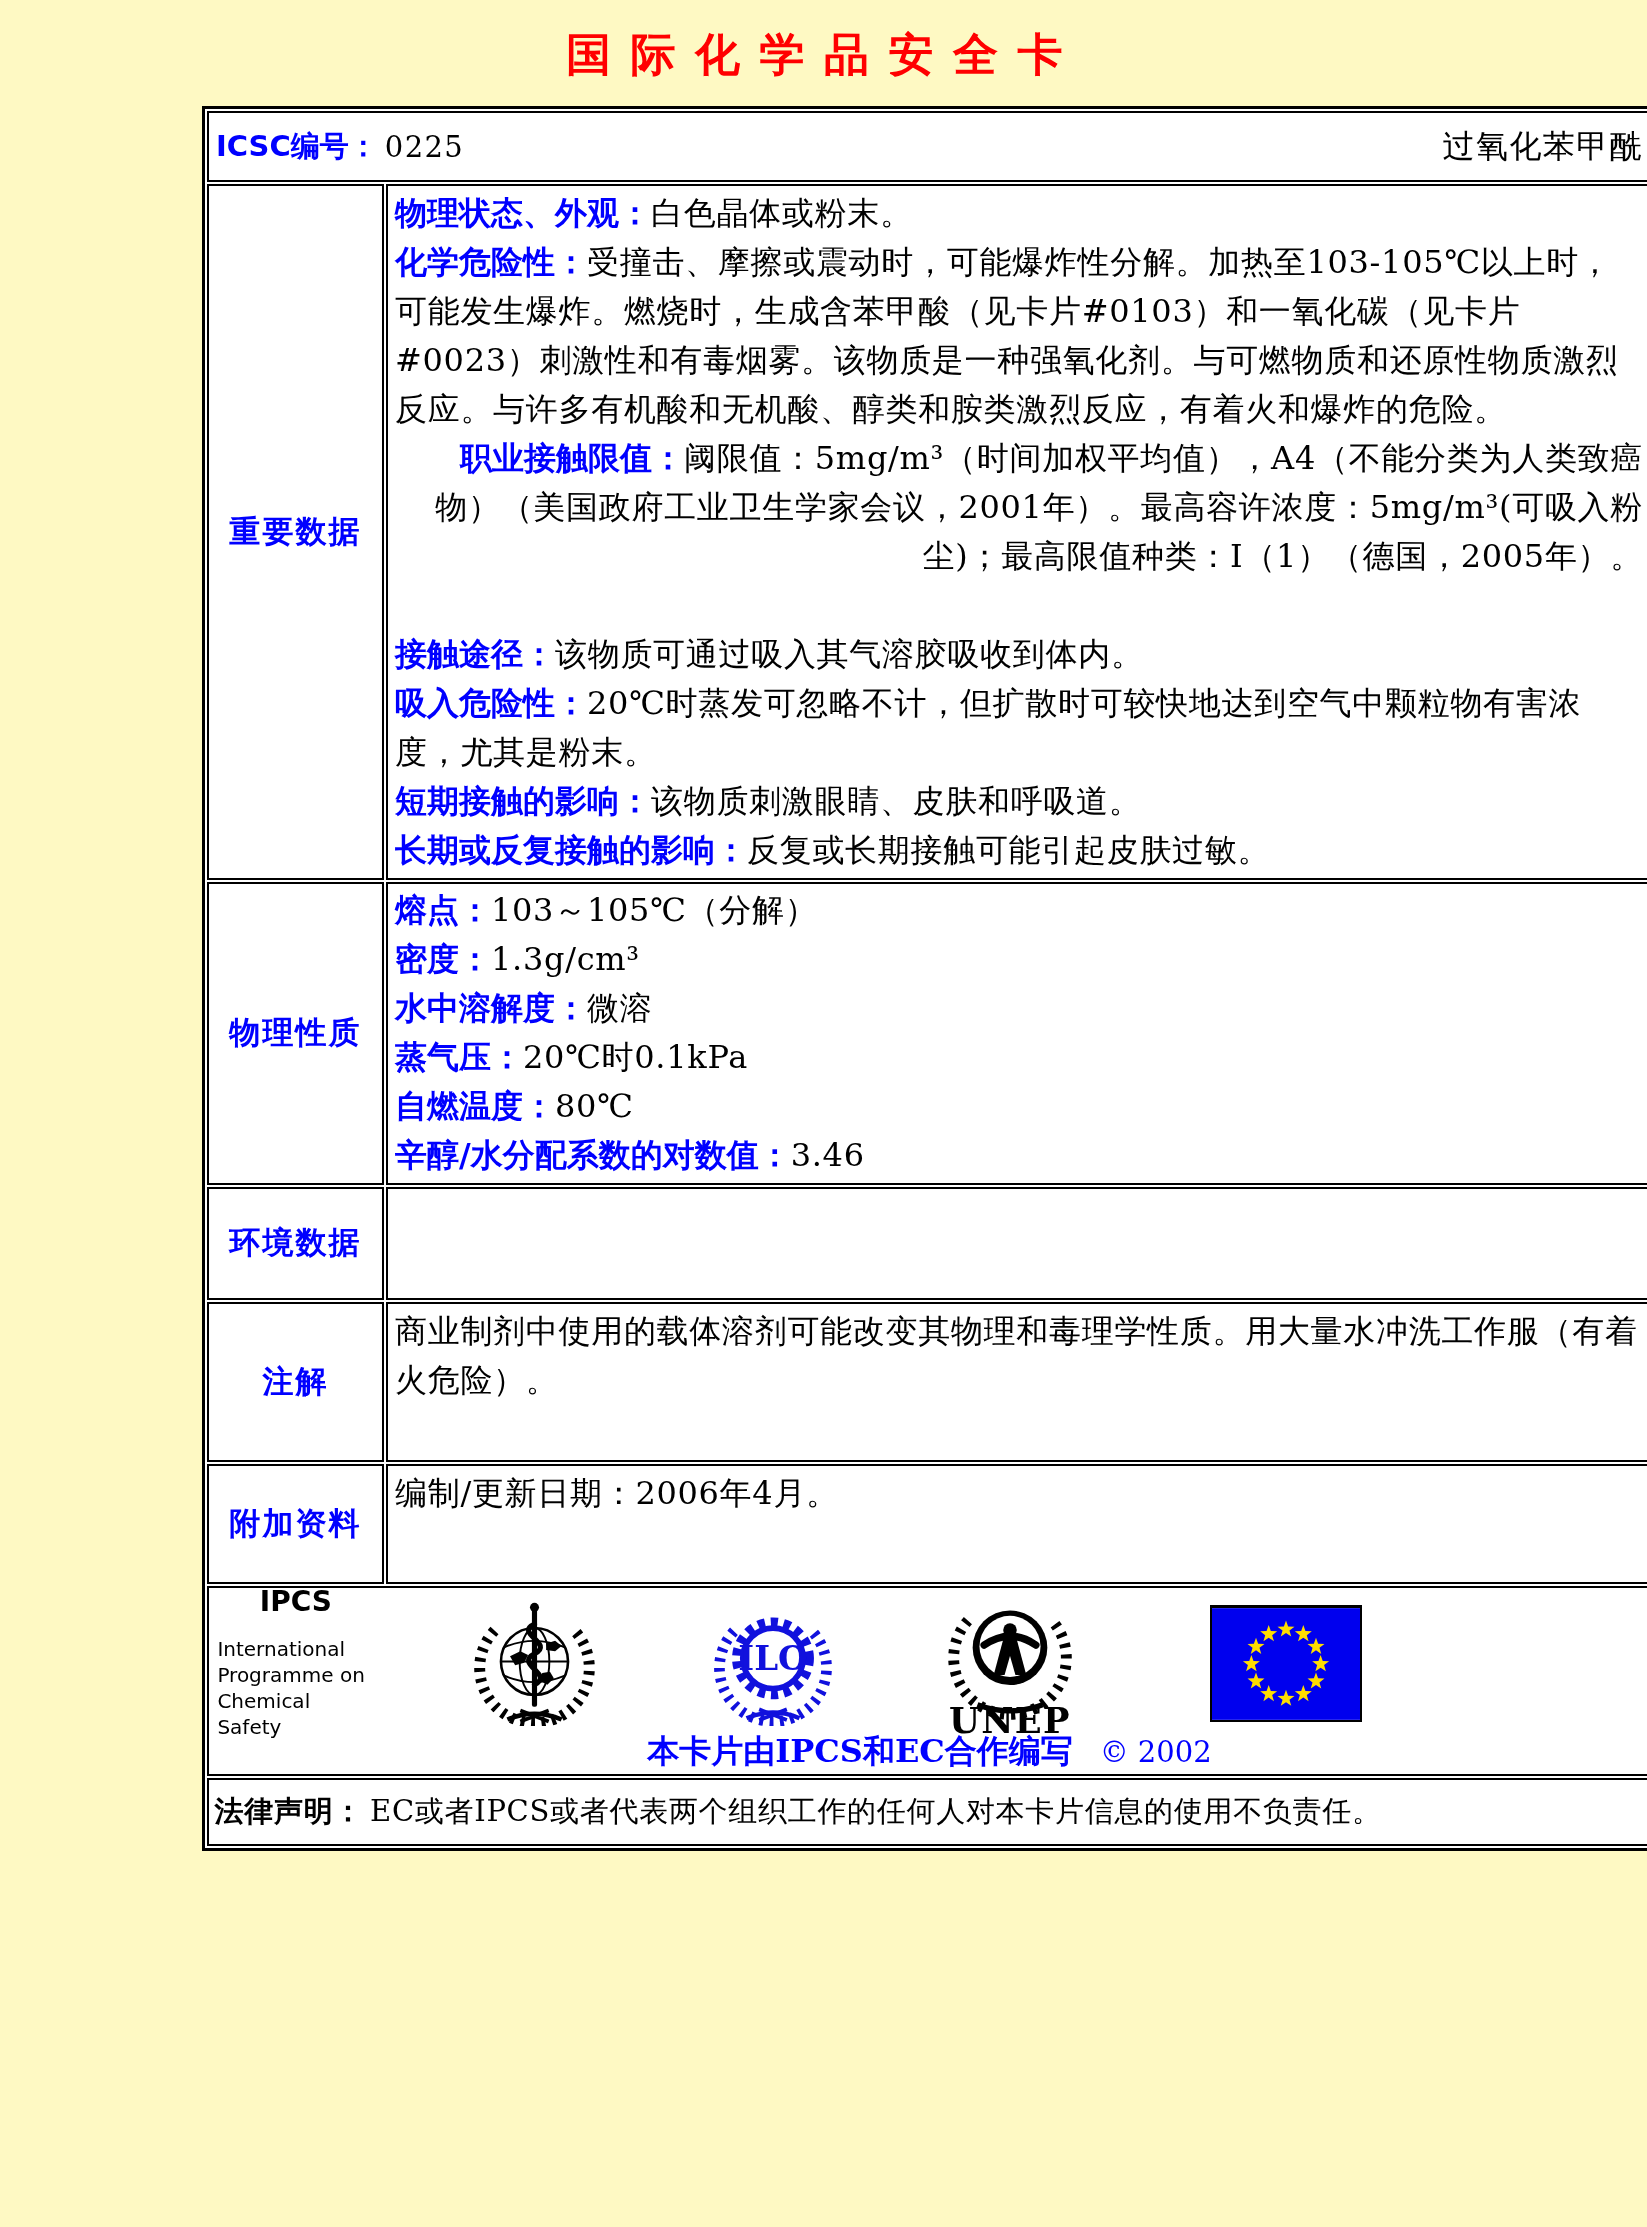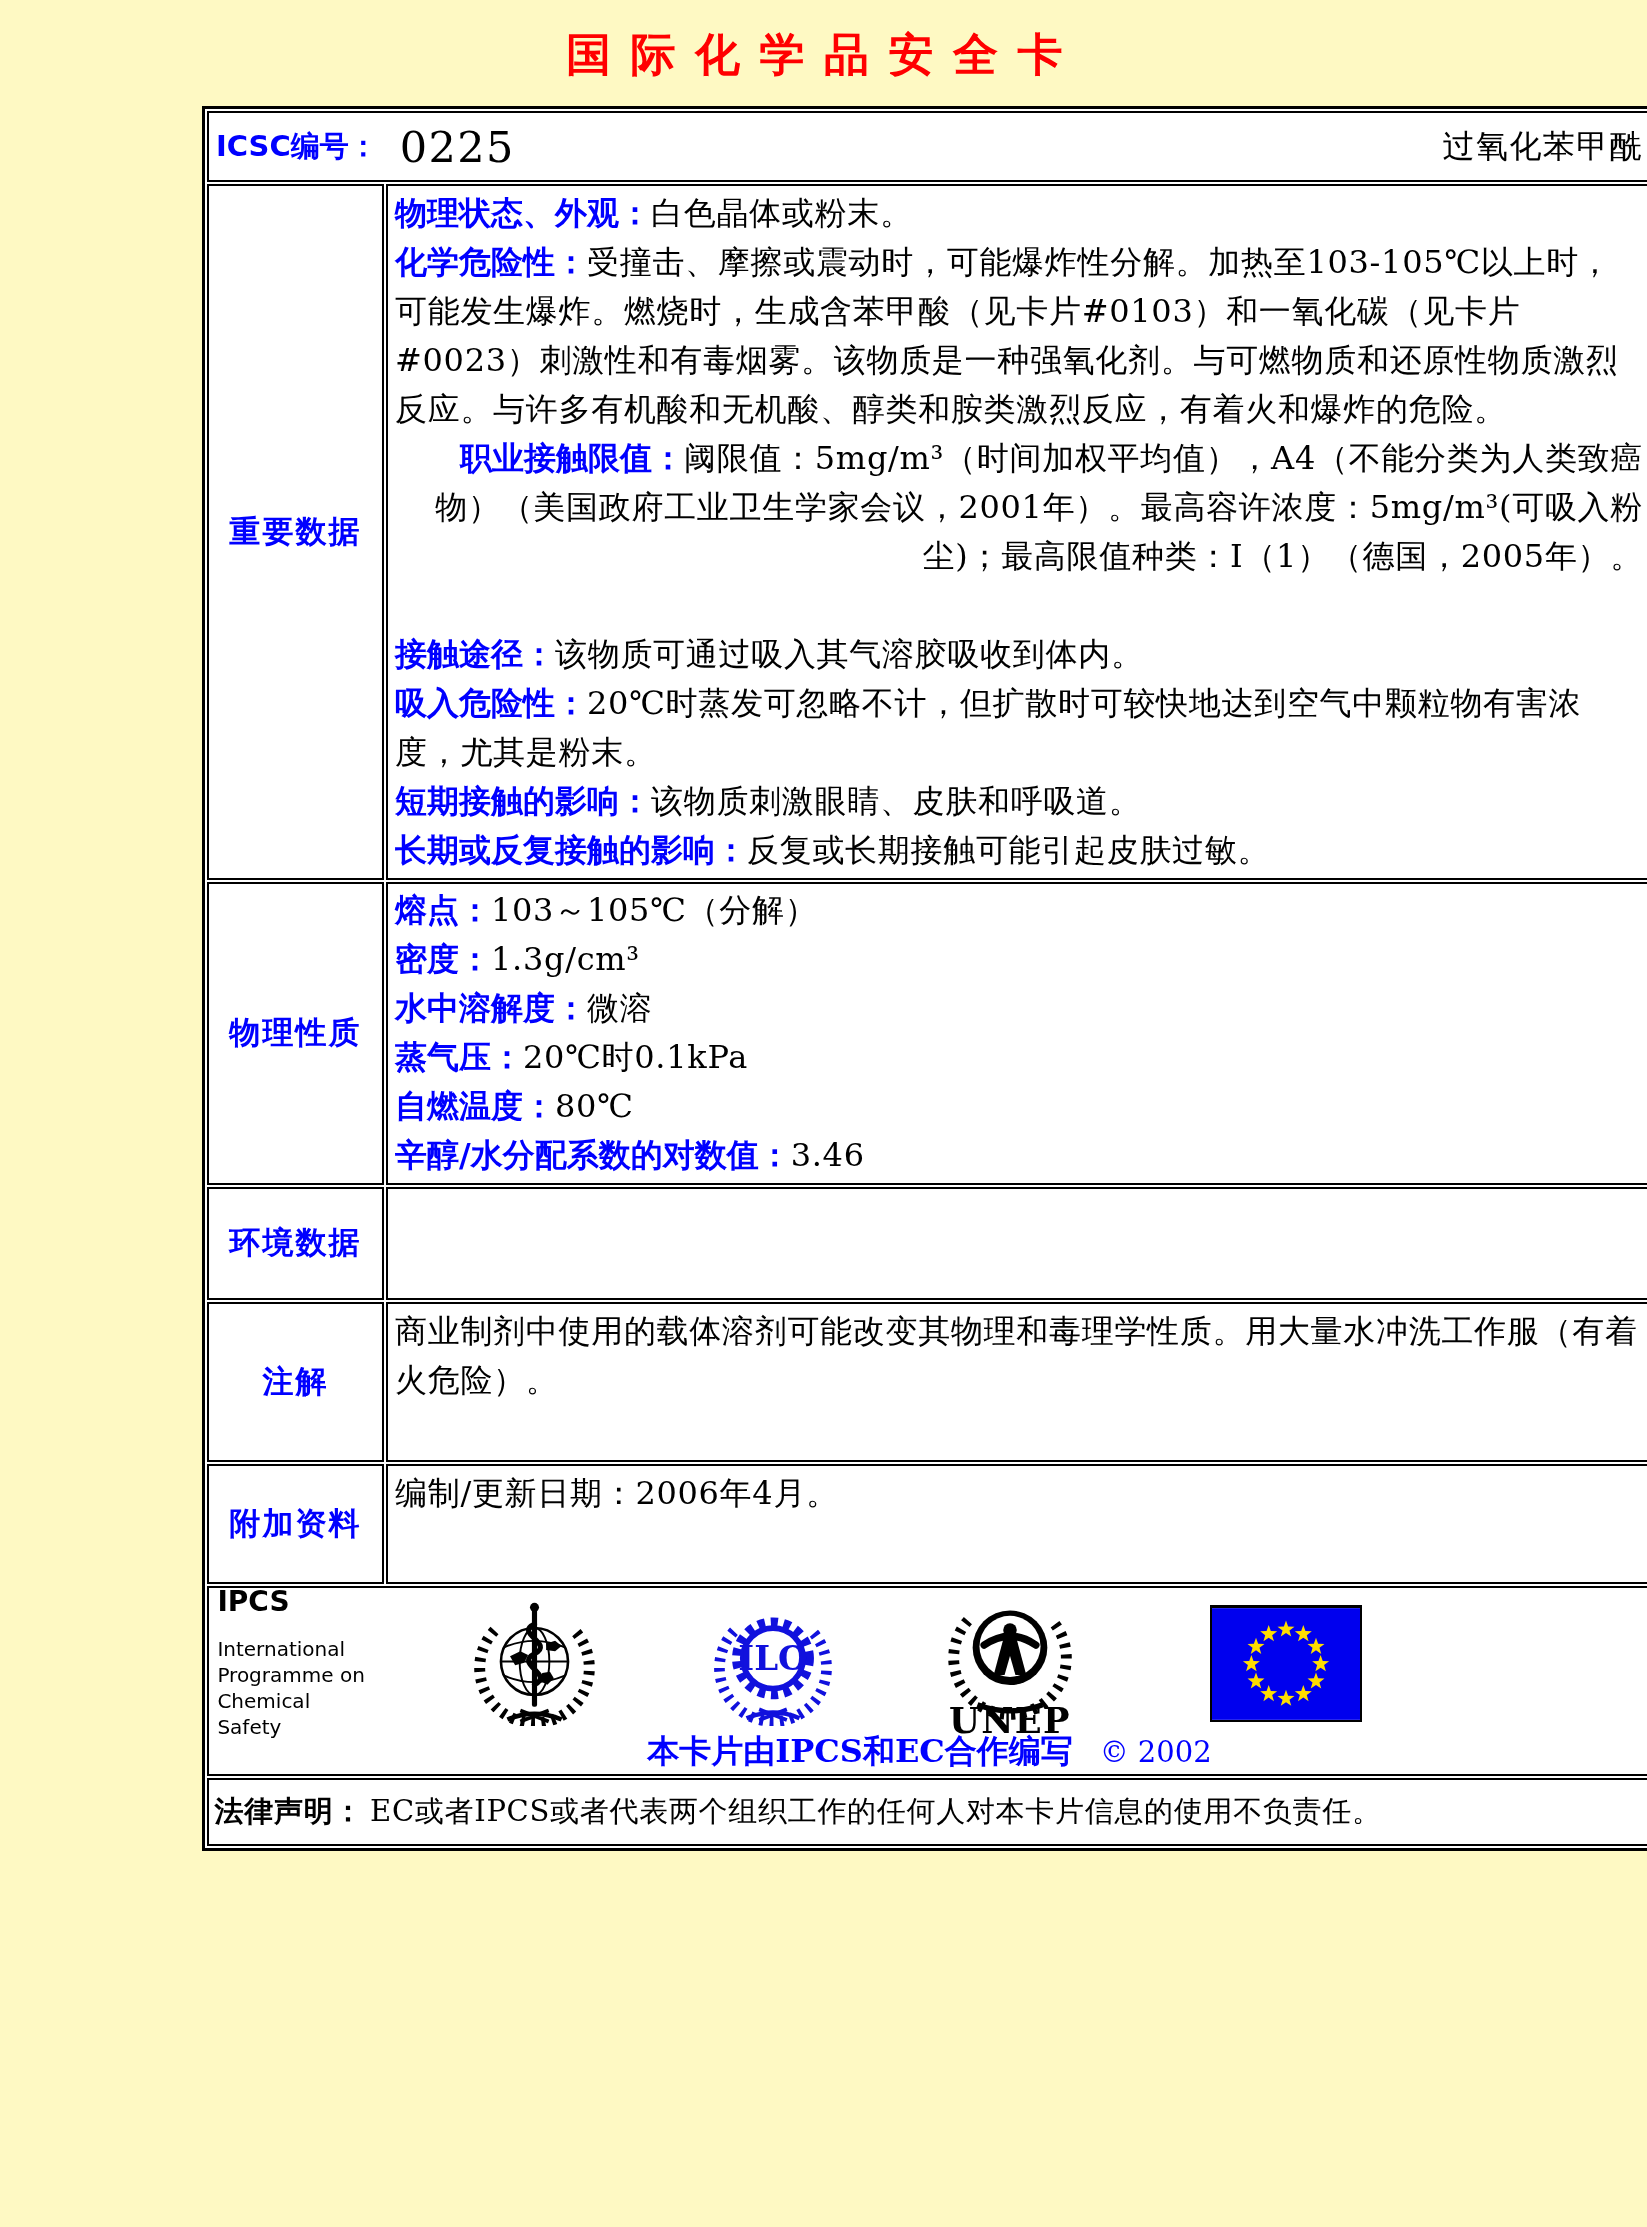--- a/index.html
+++ b/index.html
@@ -54,31 +54,31 @@
     font-family:"DejaVu Sans","Liberation Sans",sans-serif;
     font-weight:bold;
     letter-spacing:0;
   }
   .gap-after { margin-bottom:49px !important;text-align:right; }
   
   td.header-cell { height:67px; vertical-align:middle; padding:0 7px; }
   .hdr { display:flex; justify-content:space-between; align-items:center; }
   .hdr-left { display:flex; align-items:center; }
   .hdr .flabel { font-size:29px; }
-  .hdr-num { font-size:43px; margin-left:22px; letter-spacing:1.4px; }
+  .hdr-num { font-size:29px; margin-left:7px; letter-spacing:1.4px; }
   .hdr-chem { font-size:32px; letter-spacing:1.4px; }
   
   td.env-cell { height:103px; }
   td.notes-cell { height:151px;margin-left:6px; }
   td.addl-cell { height:110px; }
   
   td.logos-cell { height:176px; vertical-align:top; padding:7px 0 2.8px 0; }
   .logos-flex { display:flex; align-items:center; padding-left:8.4px; height:137px; }
   .ipcs-block { width:157px; font-family:"DejaVu Sans","Liberation Sans",sans-serif; }
-  .ipcs-title { font-size:28px; font-weight:bold; line-height:32px; margin-bottom:18px; }
+  .ipcs-title { font-size:28px; font-weight:bold; line-height:32px; margin-bottom:18px;text-align:center; }
   .ipcs-line { font-size:20px; line-height:26px; }
   .logo-who { margin-left:96px; }
   .logo-ilo { margin-left:111px; }
   .logo-unep { margin-left:106px; }
   .logo-eu { margin-left:132px; border:2.1px solid #000; border-top-width:3.5px; line-height:0; }
   .footer-caption {
     text-align:center;
     margin-top:1.4px;
     color:#0000FF;
     font-size:32px;

